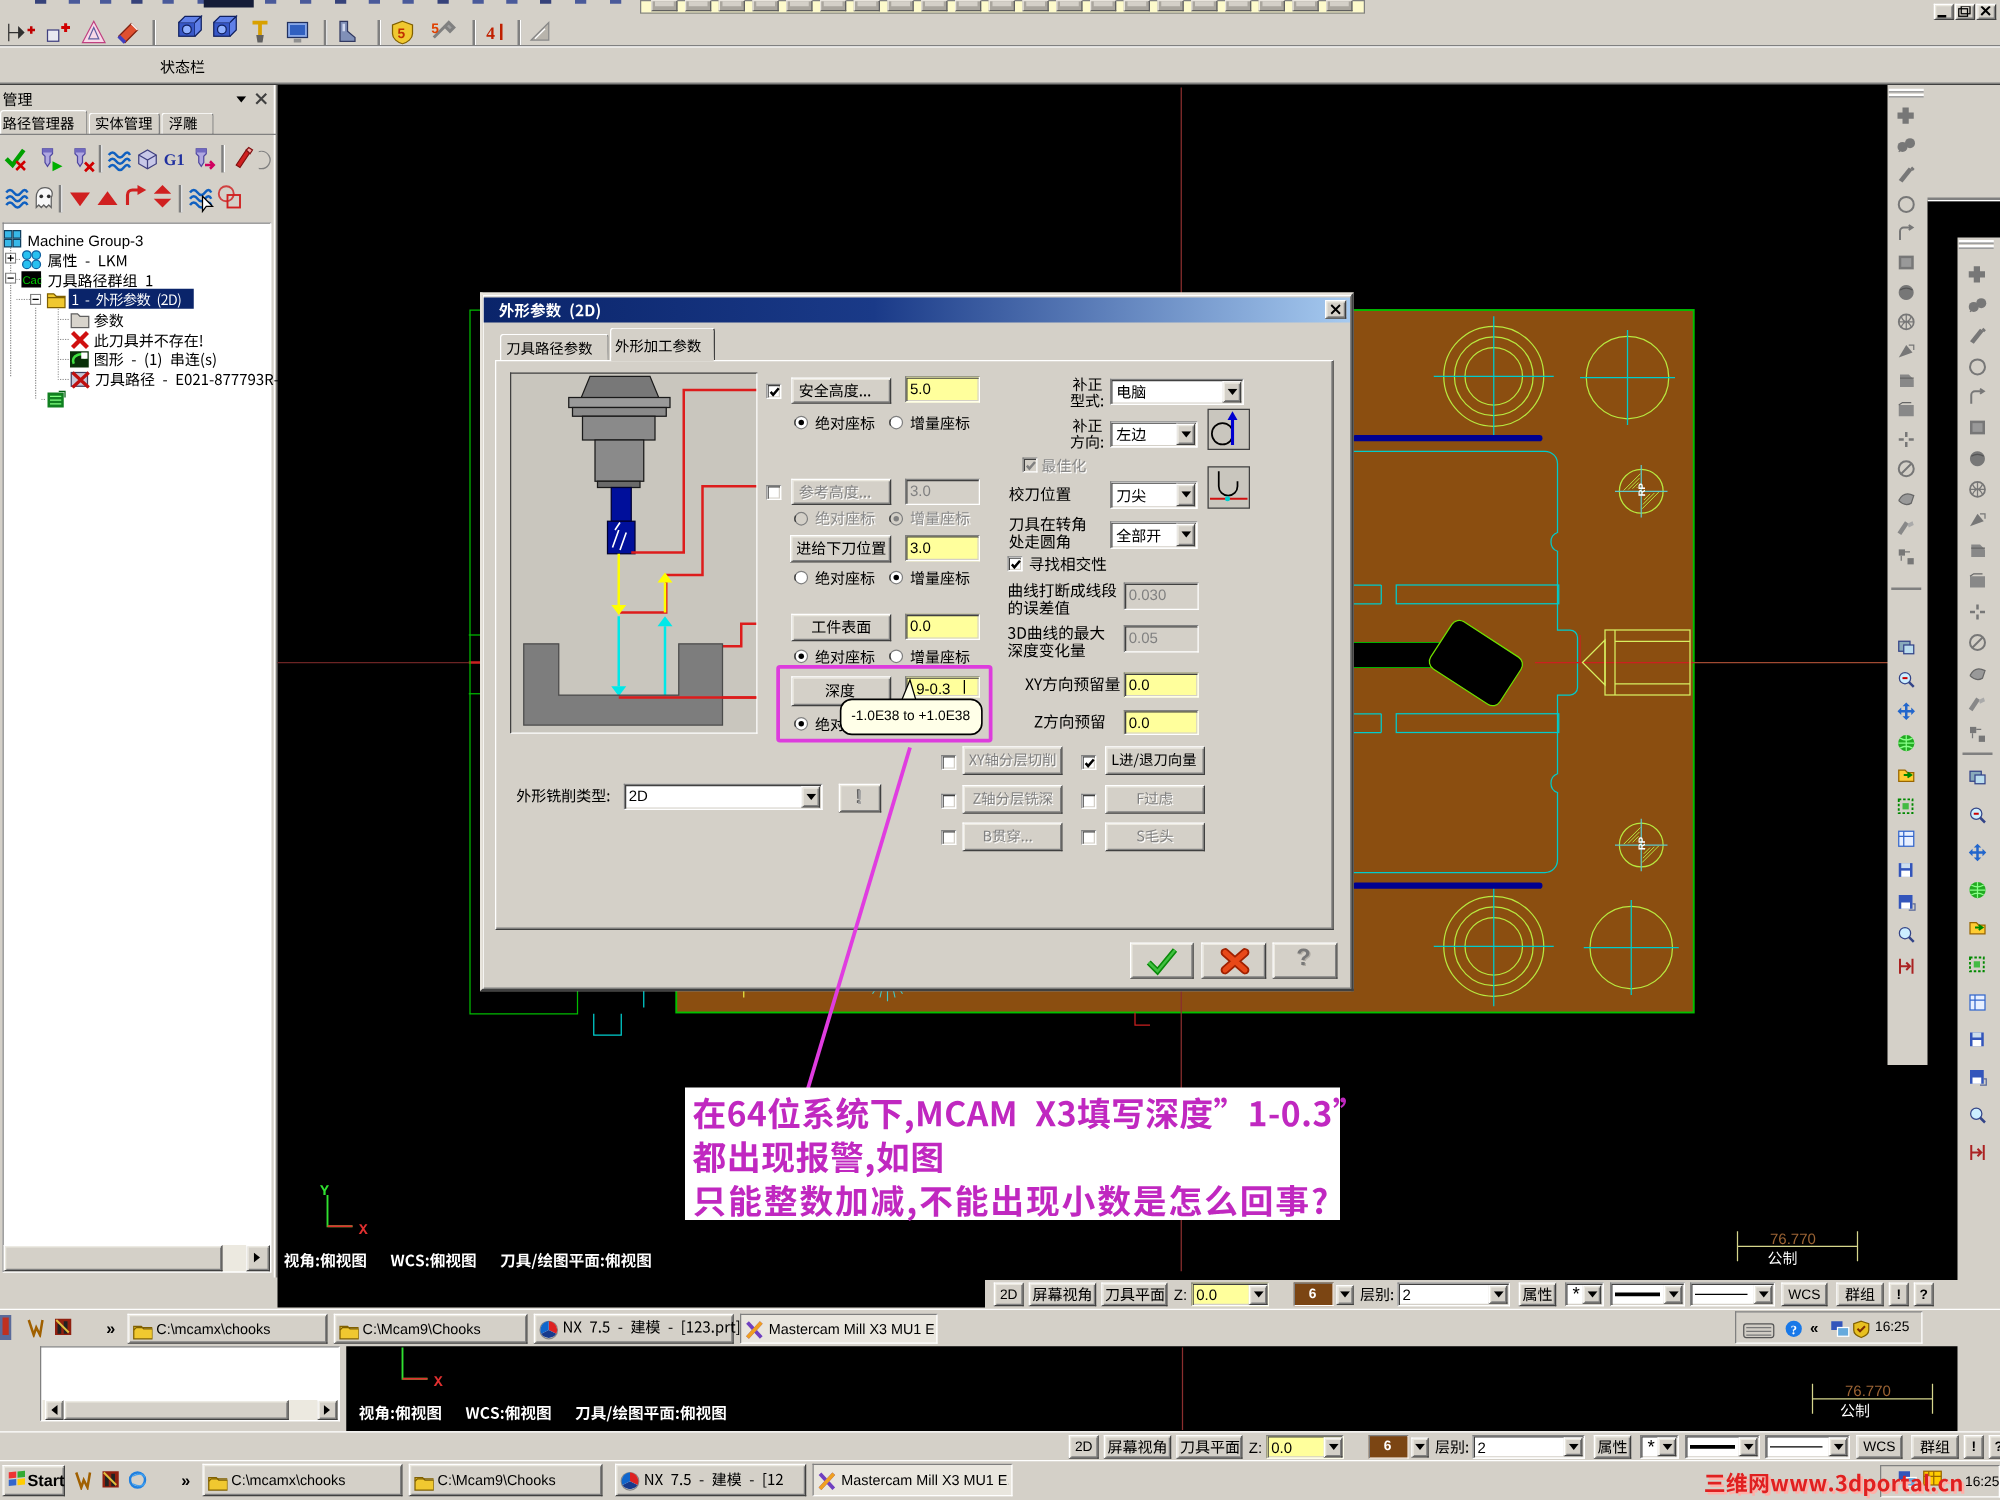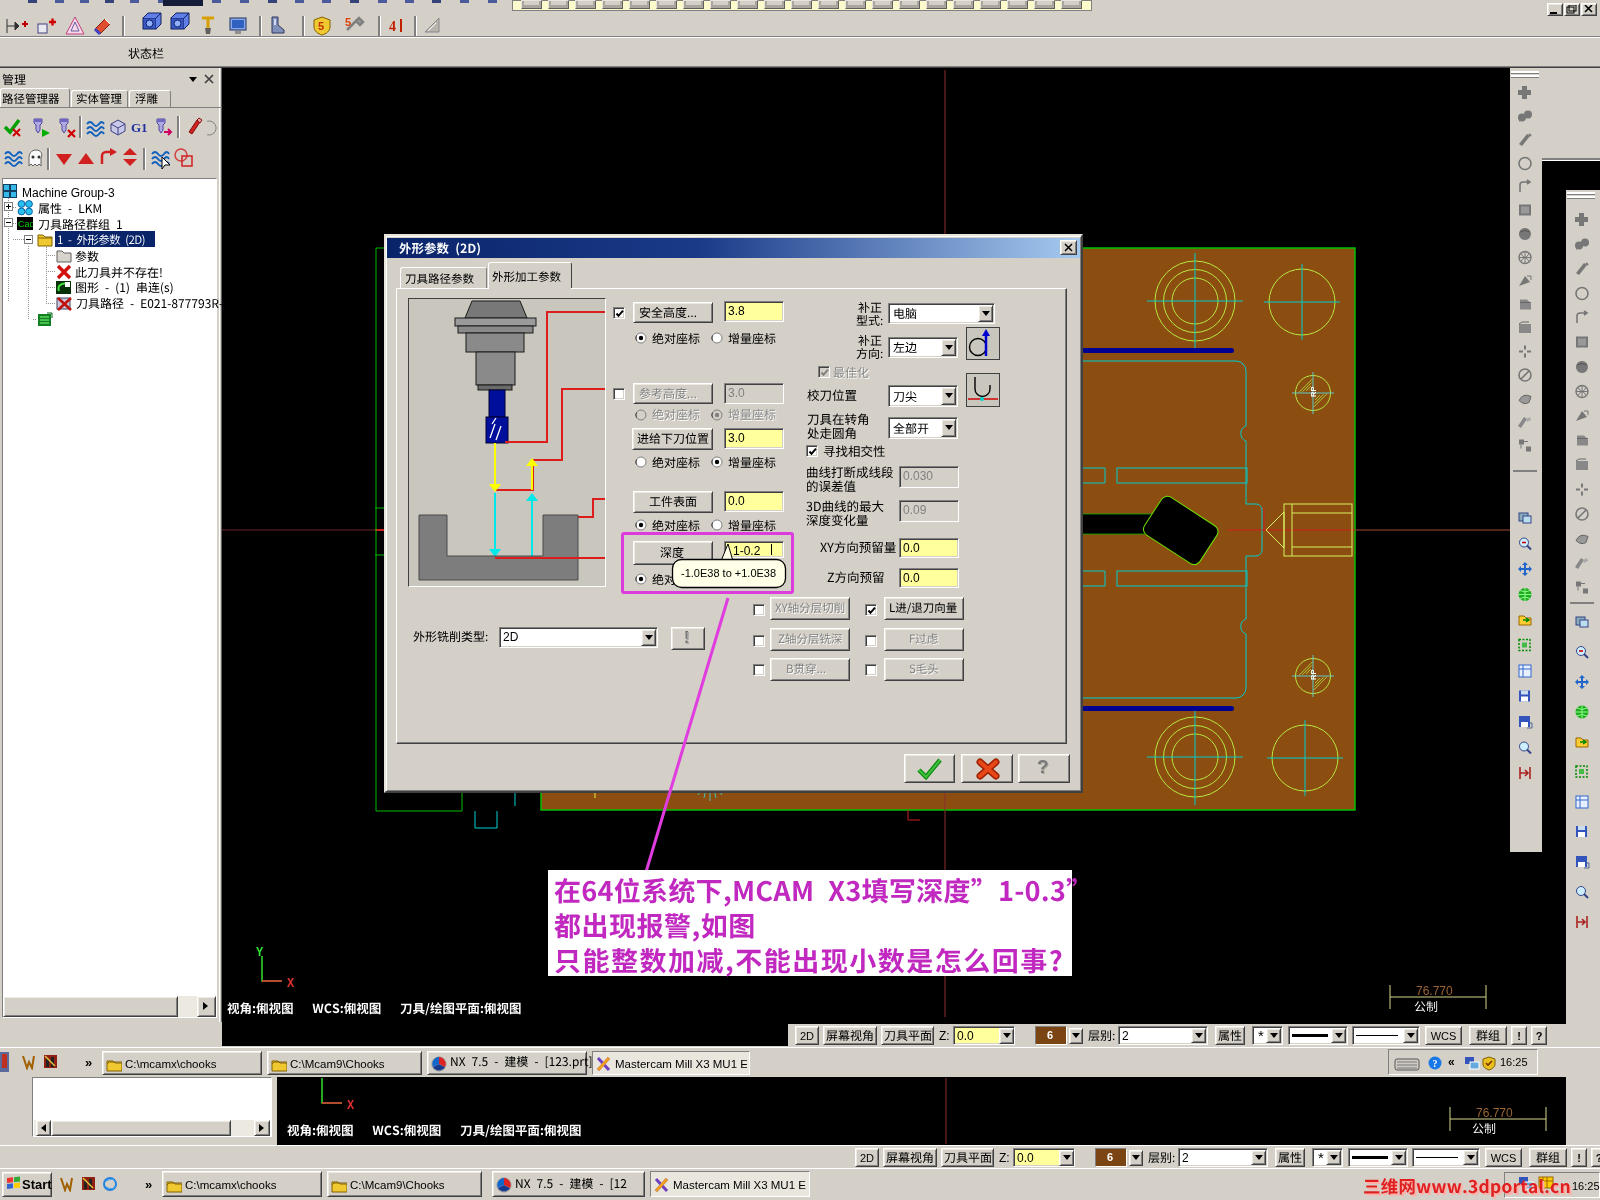--- a/index.html
+++ b/index.html
@@ -1275,21 +1275,21 @@
       <use href="#g109" x="0"></use>
       <use href="#g110" x="1000"></use>
       <use href="#g111" x="2000"></use>
       <use href="#g112" x="3000"></use>
       <use href="#g75" x="4000"></use>
       <use href="#g75" x="4278"></use>
       <use href="#g75" x="4556"></use>
     </g>
   </svg>
 <div style="position:absolute;left:724px;top:301px;width:60px;height:21px;background:#ffff9c;border:1px solid;border-color:#808080 #fff #fff #808080;box-shadow:inset 1px 1px 0 #404040,inset -1px -1px 0 #d4d0c8;box-sizing:border-box;"></div>
-<div style="position:absolute;left:728px;top:304px;font:12px 'Liberation Sans',sans-serif;color:#000">3.8</div>
+<div style="position:absolute;left:728px;top:304px;font:12px 'Liberation Sans',sans-serif;color:#000">5.0</div>
 <svg style="position:absolute;left:635px;top:332px" width="12" height="12">
     <circle cx="6" cy="6" r="5" fill="#fff" stroke="#808080"></circle>
     <path d="M1.5,8.5 A5,5 0 0 1 1.5,3.5" stroke="#404040" fill="none"></path>
     <circle cx="6" cy="6" r="2.2" fill="#000"></circle>
   </svg>
 <svg style="position:absolute;left:652px;top:343px;overflow:visible" width="2" height="2">
     <g transform="scale(0.012,0.012)" fill="#000">
       <use href="#g113" x="0"></use>
       <use href="#g114" x="1000"></use>
       <use href="#g115" x="2000"></use>
@@ -1450,21 +1450,21 @@
     </g>
   </svg>
 <div style="position:absolute;left:633px;top:541px;width:80px;height:24px;background:#d4d0c8;border:1px solid;border-color:#fff #404040 #404040 #fff;box-shadow:inset 1px 1px 0 #ece9e0,inset -1px -1px 0 #808080;box-sizing:border-box;"></div>
 <svg style="position:absolute;left:660px;top:557px;overflow:visible" width="2" height="2">
     <g transform="scale(0.012,0.012)" fill="#000">
       <use href="#g127" x="0"></use>
       <use href="#g112" x="1000"></use>
     </g>
   </svg>
 <div style="position:absolute;left:724px;top:541px;width:60px;height:17px;background:#ffff9c;border:1px solid;border-color:#808080 #fff #fff #808080;box-shadow:inset 1px 1px 0 #404040,inset -1px -1px 0 #d4d0c8;box-sizing:border-box;"></div>
-<div style="position:absolute;left:733px;top:544px;width:200px;font:12px 'Liberation Sans',sans-serif;color:#000;white-space:nowrap">1-0.2</div>
+<div style="position:absolute;left:733px;top:544px;width:200px;font:12px 'Liberation Sans',sans-serif;color:#000;white-space:nowrap">9-0.3</div>
 <div style="position:absolute;left:771px;top:544px;width:1px;height:11px;background:#000;"></div>
 <svg style="position:absolute;left:635px;top:573px" width="12" height="12">
     <circle cx="6" cy="6" r="5" fill="#fff" stroke="#808080"></circle>
     <path d="M1.5,8.5 A5,5 0 0 1 1.5,3.5" stroke="#404040" fill="none"></path>
     <circle cx="6" cy="6" r="2.2" fill="#000"></circle>
   </svg>
 <svg style="position:absolute;left:652px;top:584px;overflow:visible" width="2" height="2">
     <g transform="scale(0.012,0.012)" fill="#000">
       <use href="#g113" x="0"></use>
       <use href="#g114" x="1000"></use>
@@ -1644,21 +1644,21 @@
 <svg style="position:absolute;left:806px;top:525px;overflow:visible" width="2" height="2">
     <g transform="scale(0.0125,0.0125)" fill="#000">
       <use href="#g127" x="0"></use>
       <use href="#g112" x="1000"></use>
       <use href="#g164" x="2000"></use>
       <use href="#g140" x="3000"></use>
       <use href="#g118" x="4000"></use>
     </g>
   </svg>
 <div style="position:absolute;left:899px;top:500px;width:60px;height:22px;background:#d4d0c8;border:1px solid;border-color:#808080 #fff #fff #808080;box-shadow:inset 1px 1px 0 #404040,inset -1px -1px 0 #d4d0c8;box-sizing:border-box;"></div>
-<div style="position:absolute;left:903px;top:503px;font:12px 'Liberation Sans',sans-serif;color:#808080">0.09</div>
+<div style="position:absolute;left:903px;top:503px;font:12px 'Liberation Sans',sans-serif;color:#808080">0.05</div>
 <svg style="position:absolute;left:820px;top:552px;overflow:visible" width="2" height="2">
     <g transform="scale(0.0125,0.0125)" fill="#000">
       <use href="#g74" x="0"></use>
       <use href="#g165" x="573"></use>
       <use href="#g134" x="1104"></use>
       <use href="#g135" x="2104"></use>
       <use href="#g166" x="3104"></use>
       <use href="#g167" x="4104"></use>
       <use href="#g118" x="5104"></use>
     </g>

